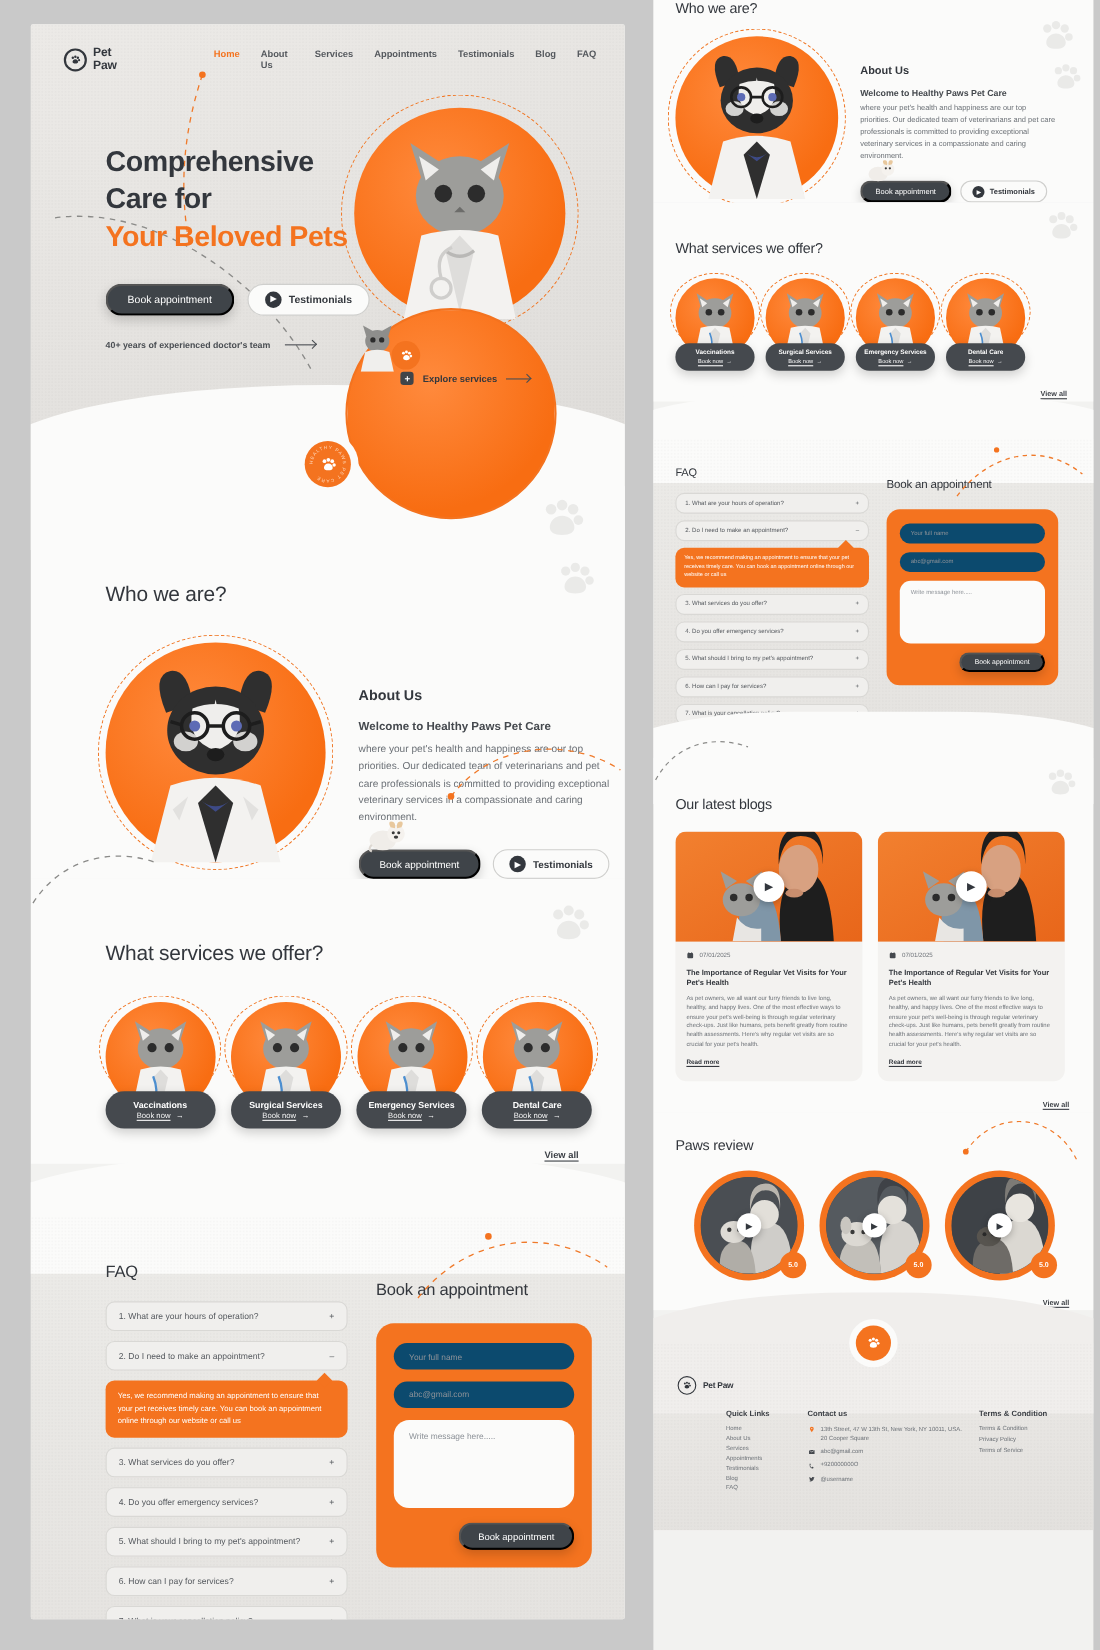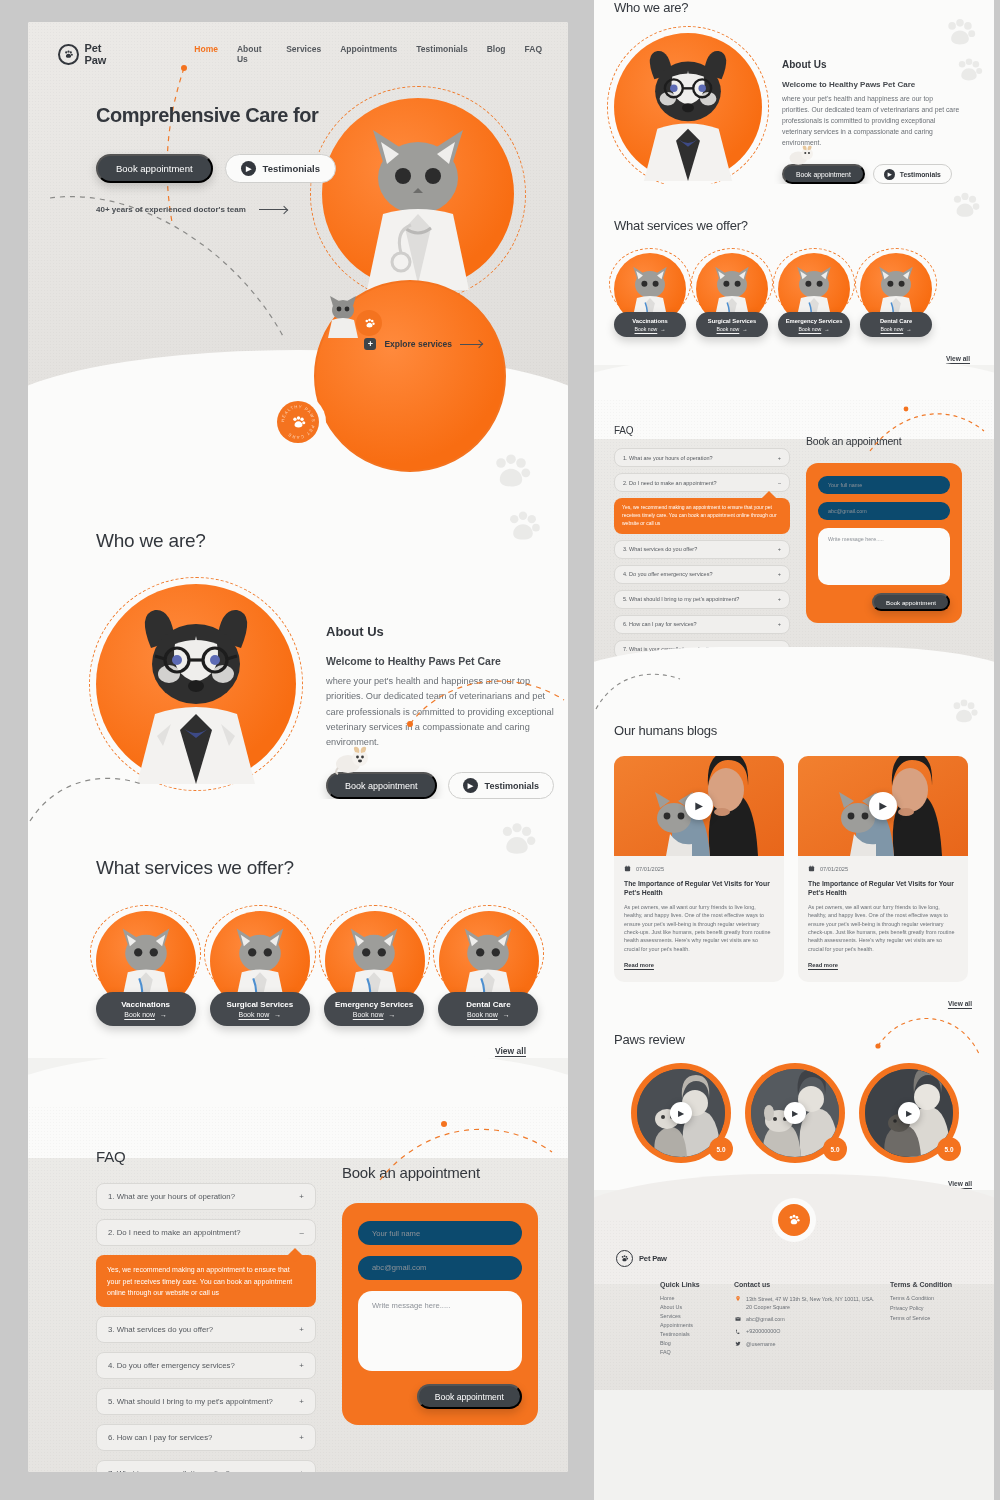--- a/index.html
+++ b/index.html
@@ -58,21 +58,21 @@
   .logo { display:flex; align-items:center; gap:6px; }
   .logo-badge { width:21px; height:21px; border-radius:50%; border:2px solid #33373d;
     display:flex; align-items:center; justify-content:center; }
   .logo-badge svg { fill:#33373d; }
   .logo-txt { font-size:11px; font-weight:800; color:#33373d; letter-spacing:-.2px; }
   .navlinks { display:flex; gap:19px; margin-left:70px; }
   .navlinks a { font-size:8.5px; font-weight:600; color:#55595e; }
   .navlinks a.active { color:#f4731f; }
 
   .heroText { position:relative; z-index:4; padding:36px 0 0 68px; width:300px; }
-  .heroTitle { font-size:20px; line-height:1.32; font-weight:700; color:#33373d; letter-spacing:-.45px; }
+  .heroTitle { font-size:26px; line-height:1.32; font-weight:700; color:#33373d; letter-spacing:-.45px;margin-top:27px; }
   .heroTitle .o { color:#f4731f; display:block; }
   .heroSub { margin-top:16px; font-size:9.2px; line-height:1.68; color:#6b7076; width:196px; }
   .heroBtns { margin-top:26px; display:flex; gap:12px; align-items:center; }
   .heroBtns .btn-dark { height:29px; padding:0 18px; font-size:9.5px; }
   .heroBtns .btn-ghost { height:29px; padding:0 15px; font-size:9.5px; }
   .heroNote { margin-top:22px; display:flex; align-items:center; gap:13px; font-size:8px; font-weight:700; color:#4a4e53; }
   .arrow-r { width:28px; height:1px; background:#4a4e53; position:relative; }
   .arrow-r::after{ content:""; position:absolute; right:0; top:-2.5px; width:5px; height:5px;
     border-top:1px solid #4a4e53; border-right:1px solid #4a4e53; transform:rotate(45deg); }
 
@@ -189,20 +189,21 @@
           <a>Appointments</a>
           <a>Testimonials</a>
           <a>Blog</a>
           <a>FAQ</a>
         </div>
       </div>
 
       <div class="heroText">
         <h1 class="heroTitle">
           <span>Comprehensive Care for</span>
+          <span class="o">Your Beloved Pets</span>
         </h1>
         <div class="heroBtns">
           <button class="btn-dark">Book appointment</button>
           <button class="btn-ghost">
             <span class="play-dot"></span>
             <span>Testimonials</span>
           </button>
         </div>
         <div class="heroNote">
           <span>40+ years of experienced doctor's team</span>
@@ -925,21 +926,21 @@
             <circle cx="19.4" cy="12.4" r="2.2"></circle>
             <path d="M12 10.4c3.2 0 5.6 2.6 5.6 5.3 0 2.2-1.9 3.5-5.6 3.5s-5.6-1.3-5.6-3.5c0-2.7 2.4-5.3 5.6-5.3z"></path>
           </svg>
       </div>
       <div class="dashline" style="left:0;top:-20px;">
         <svg width="90" height="44">
             <path d="M2 40 C 22 4 58 0 86 10" stroke="#8a8a88" stroke-width="1.1" fill="none" stroke-dasharray="4 4"></path>
           </svg>
       </div>
 
-      <h2 class="h2 sm" style="position:relative;">Our humans blogs</h2>
+      <h2 class="h2 sm" style="position:relative;">Our latest blogs</h2>
 
       <div style="position:relative;margin-top:18px;display:flex;gap:14px;">
         <div class="blogCard" style="width:170px;">
           <div class="blogDash"></div>
           <div class="blogImg" style="height:100px;">
             <svg width="170" height="100" viewBox="0 0 170 100" style="position:absolute;inset:0;">
               <path d="M96 100 q-6 -54 18 -62 q26 -8 30 62z" fill="#1e1e1e"></path>
               <ellipse cx="112" cy="34" rx="18" ry="22" fill="#d8a181"></ellipse>
               <path d="M94 30 q4 -26 20 -26 q20 0 20 26 q2 -34 -20 -34 q-22 0 -20 34z" fill="#1e1e1e"></path>
               <ellipse cx="108" cy="56" rx="8" ry="4" fill="#c98e6e"></ellipse>

